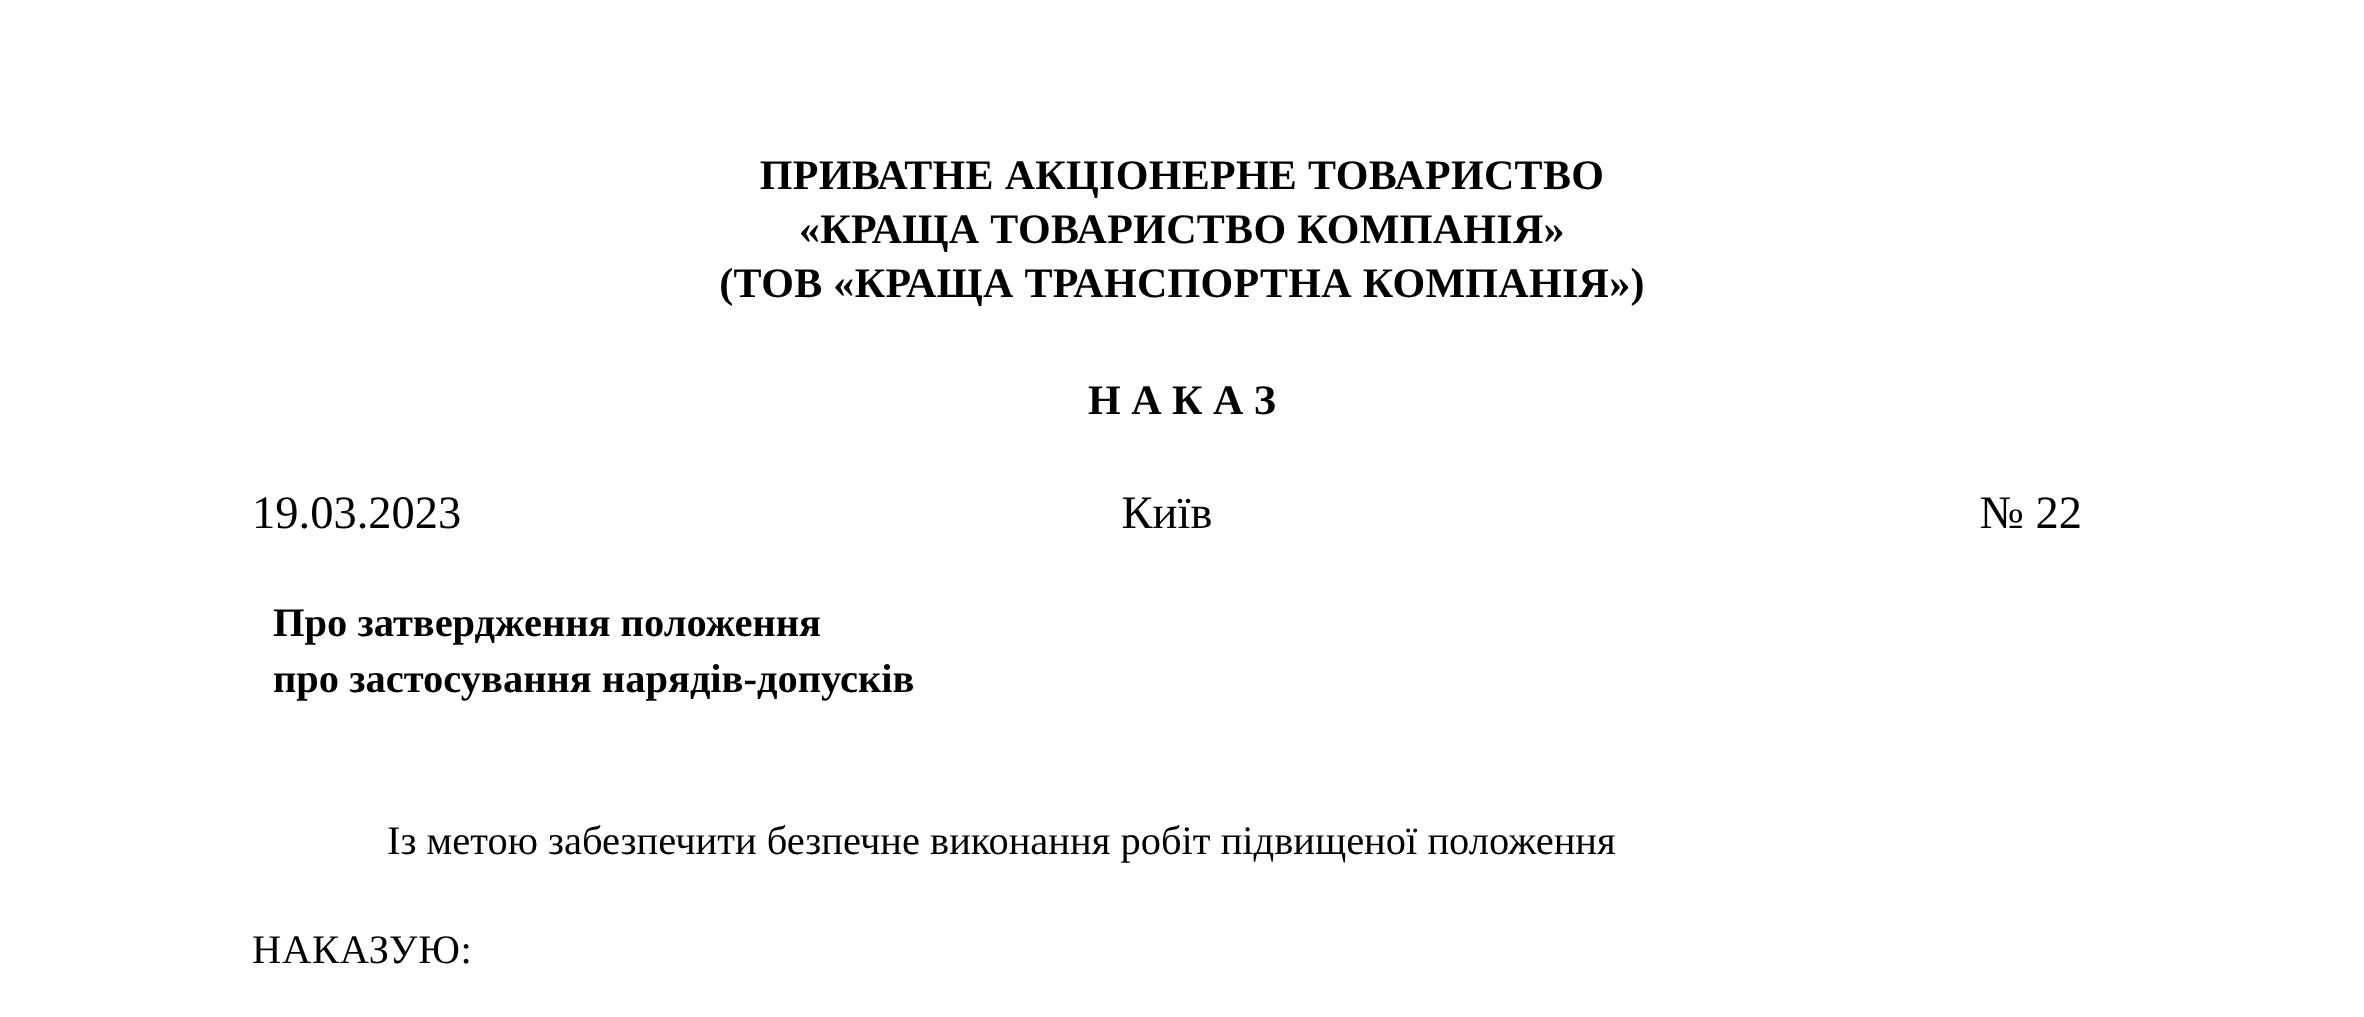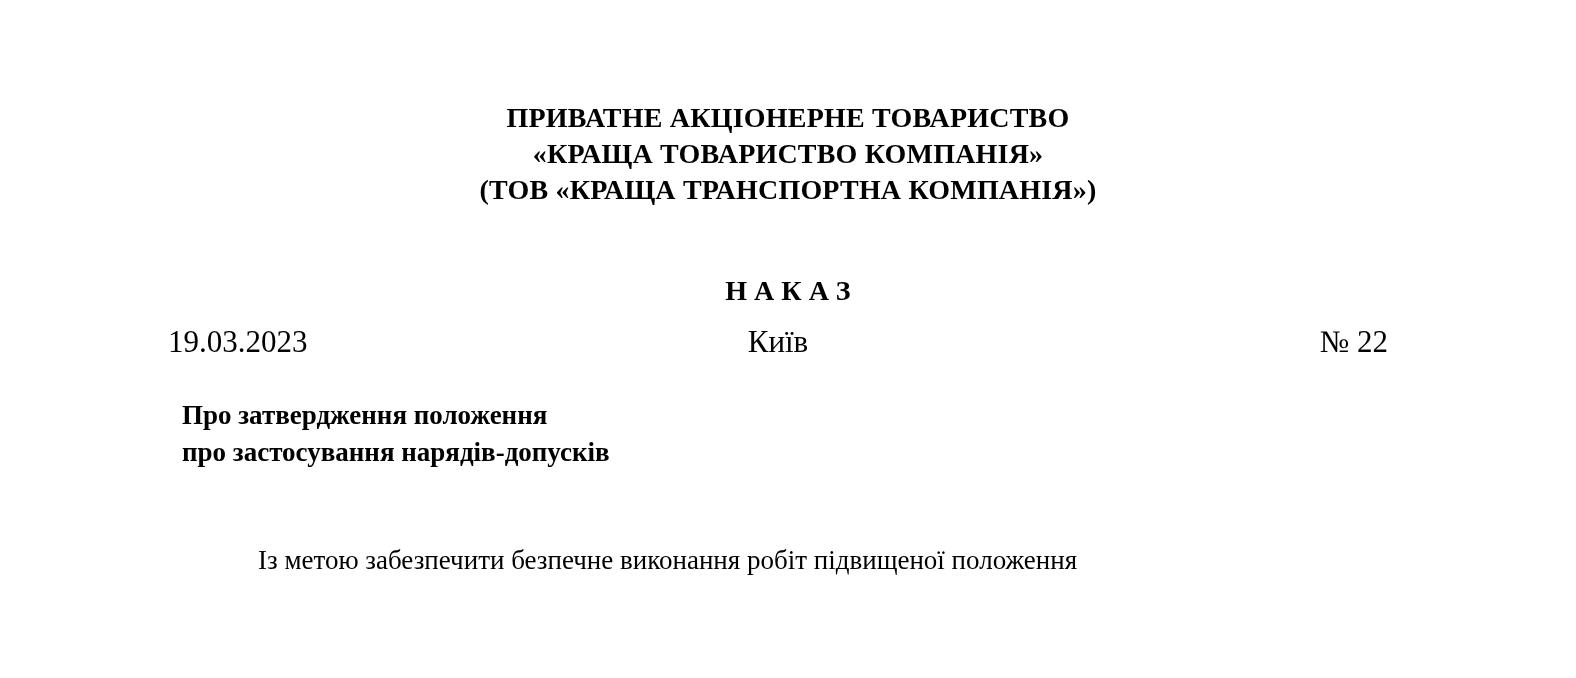--- a/index.html
+++ b/index.html
@@ -41,21 +41,20 @@
   
   .doc-type {
     position: absolute;
     left: 168px;
     top: 250px;
     width: 1240px;
     text-align: center;
     font-weight: bold;
     font-size: 28px;
     line-height: 36px;
-    margin-top: 23px;
   }
 
   
   .meta-row {
     position: absolute;
     left: 168px;
     top: 323px;
     width: 1220px;
     height: 38px;
     font-size: 31px;
@@ -135,14 +134,15 @@
     <span class="meta-number">№ 22</span>
   </div>
 
   <div class="doc-subject">
     <span class="line">Про затвердження положення</span>
     <span class="line">про застосування нарядів-допусків</span>
   </div>
 
   <div class="preamble">Із метою забезпечити безпечне виконання робіт підвищеної положення</div>
 
+  <div class="order-keyword">НАКАЗУЮ:</div>
 
 </div>
 
 </body></html>

